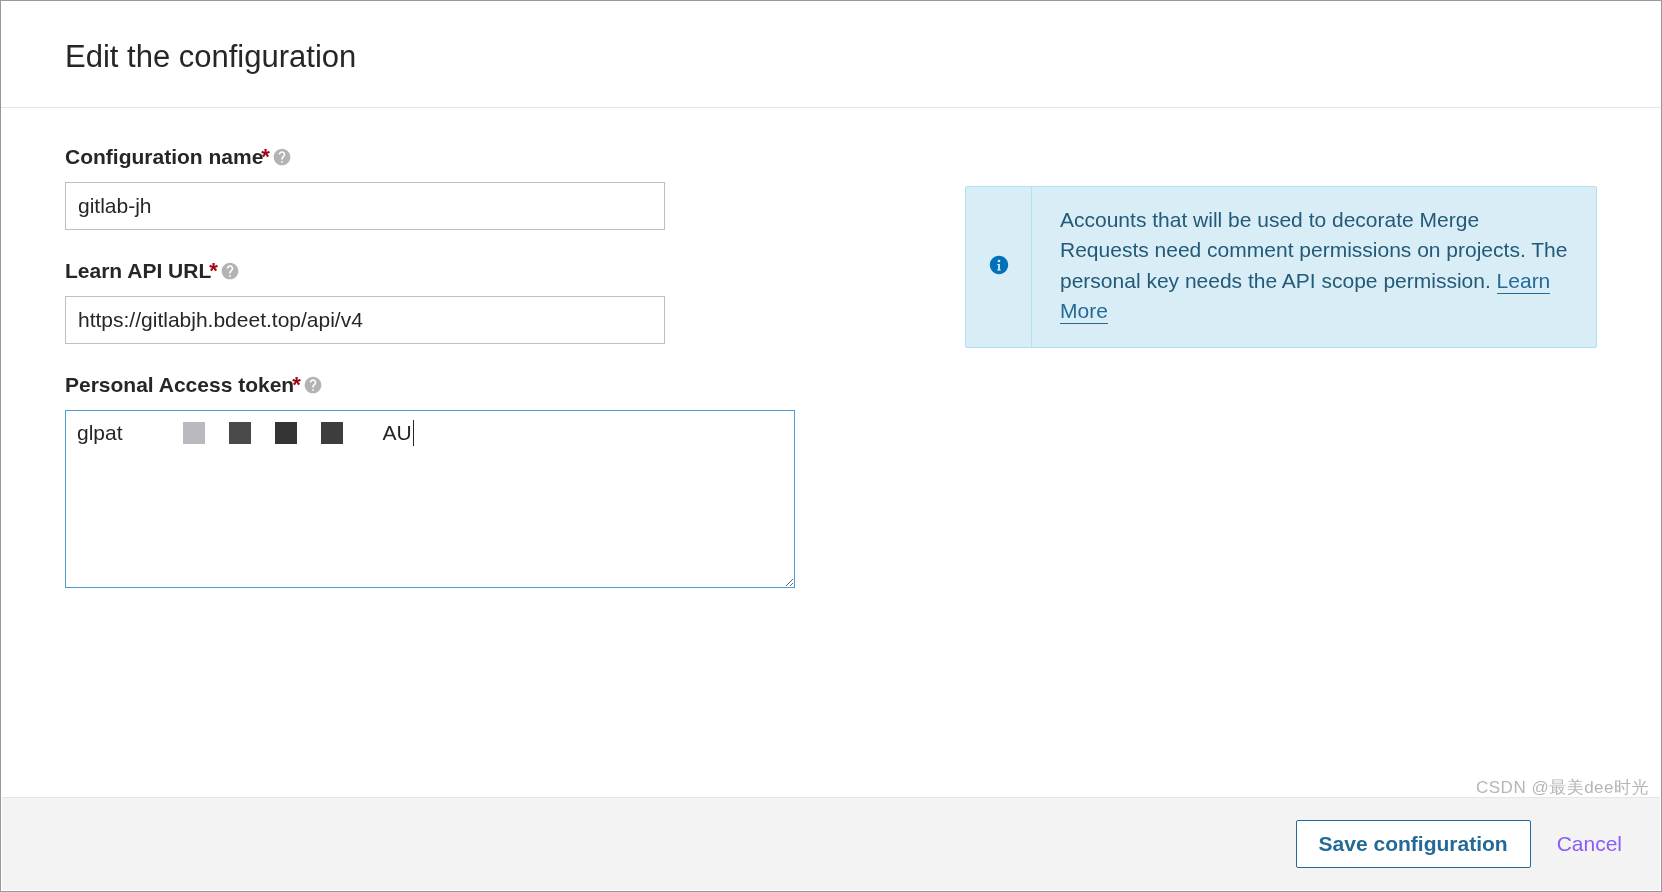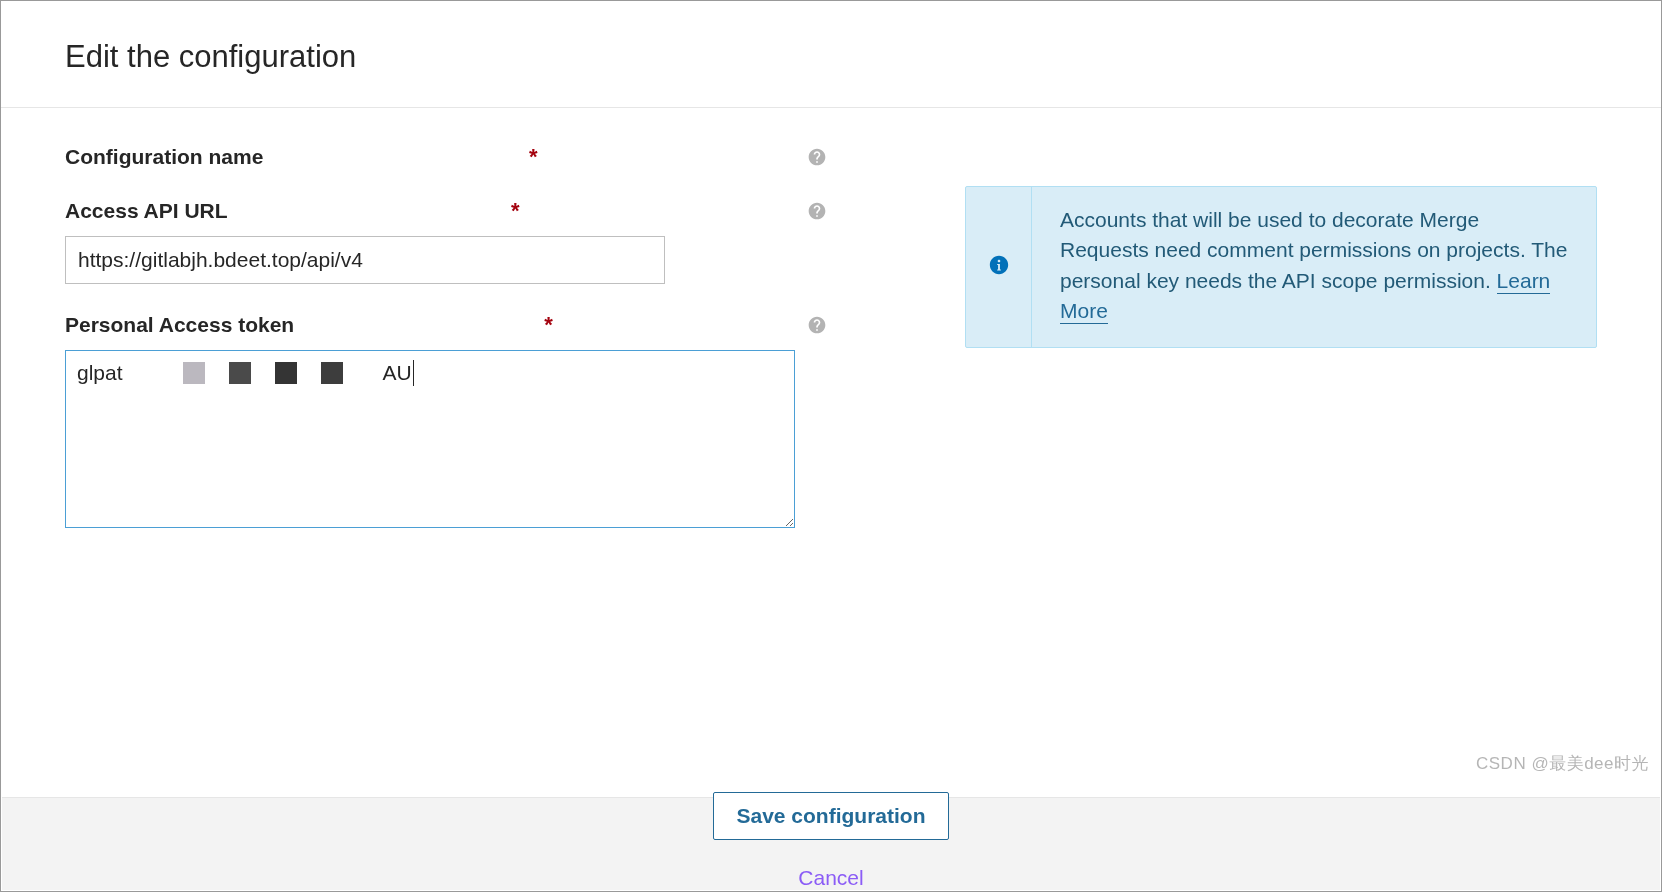--- a/index.html
+++ b/index.html
@@ -37,26 +37,24 @@
       flex: 1;
       padding-top: 0;
       margin-top: 42px;
     }
     .form-group {
       margin-bottom: 28px;
     }
     .form-label {
       display: flex;
       align-items: center;
-      gap: 8px;
       font-size: 21px;
       font-weight: 700;
       color: #262626;
       margin-bottom: 12px;
-      justify-content: space-between;
     }
     .required-star {
       color: #a4030f;
       font-size: 22px;
       font-weight: 700;
       margin-left: -2px;
     }
     .help-icon {
       width: 20px;
       height: 20px;
@@ -166,21 +164,20 @@
       right: 1px;
       bottom: 1px;
       height: 93px;
       background: #f3f3f3;
       border-top: 1px solid #e6e6e6;
       display: flex;
       align-items: center;
       justify-content: flex-end;
       padding: 0 38px;
       gap: 26px;
-      flex-direction: column;
     }
     .btn-primary {
       background: #fff;
       border: 1px solid #236a97;
       color: #236a97;
       font-size: 21px;
       font-weight: 700;
       padding: 11px 22px;
       cursor: pointer;
       font-family: inherit;
@@ -191,21 +188,21 @@
       border: none;
       color: #8b5cf6;
       font-size: 21px;
       cursor: pointer;
       font-family: inherit;
       padding: 0;
     }
     .watermark {
       position: absolute;
       right: 12px;
-      bottom: 116px;
+      bottom: 92px;
       font-size: 17px;
       color: rgba(120,120,120,0.55);
       letter-spacing: 0.5px;
     }
   </style>
 </head>
 <body>
 
 <div class="page-header">
   <h1 class="page-title">Edit the configuration</h1>
@@ -217,25 +214,26 @@
     <div class="form-group">
       <div class="form-label">
         <span>Configuration name</span>
         <span class="required-star">*</span>
         <span class="help-icon">
           <svg viewBox="0 0 24 24">
               <path d="M12 2C6.48 2 2 6.48 2 12s4.48 10 10 10 10-4.48 10-10S17.52 2 12 2zm1 17h-2v-2h2v2zm2.07-7.75l-.9.92C13.45 12.9 13 13.5 13 15h-2v-.5c0-1.1.45-2.1 1.17-2.83l1.24-1.26c.37-.36.59-.86.59-1.41 0-1.1-.9-2-2-2s-2 .9-2 2H8c0-2.21 1.79-4 4-4s4 1.79 4 4c0 .88-.36 1.68-.93 2.25z"></path>
             </svg>
         </span>
       </div>
+      <input type="text" class="text-input" value="gitlab-jh" style="">
     </div>
 
     <div class="form-group">
       <div class="form-label">
-        <span>Access API URL</span>
+        <span>Learn API URL</span>
         <span class="required-star">*</span>
         <span class="help-icon">
           <svg viewBox="0 0 24 24">
               <path d="M12 2C6.48 2 2 6.48 2 12s4.48 10 10 10 10-4.48 10-10S17.52 2 12 2zm1 17h-2v-2h2v2zm2.07-7.75l-.9.92C13.45 12.9 13 13.5 13 15h-2v-.5c0-1.1.45-2.1 1.17-2.83l1.24-1.26c.37-.36.59-.86.59-1.41 0-1.1-.9-2-2-2s-2 .9-2 2H8c0-2.21 1.79-4 4-4s4 1.79 4 4c0 .88-.36 1.68-.93 2.25z"></path>
             </svg>
         </span>
       </div>
       <input type="text" class="text-input" value="https://gitlabjh.bdeet.top/api/v4" style="">
     </div>
 

